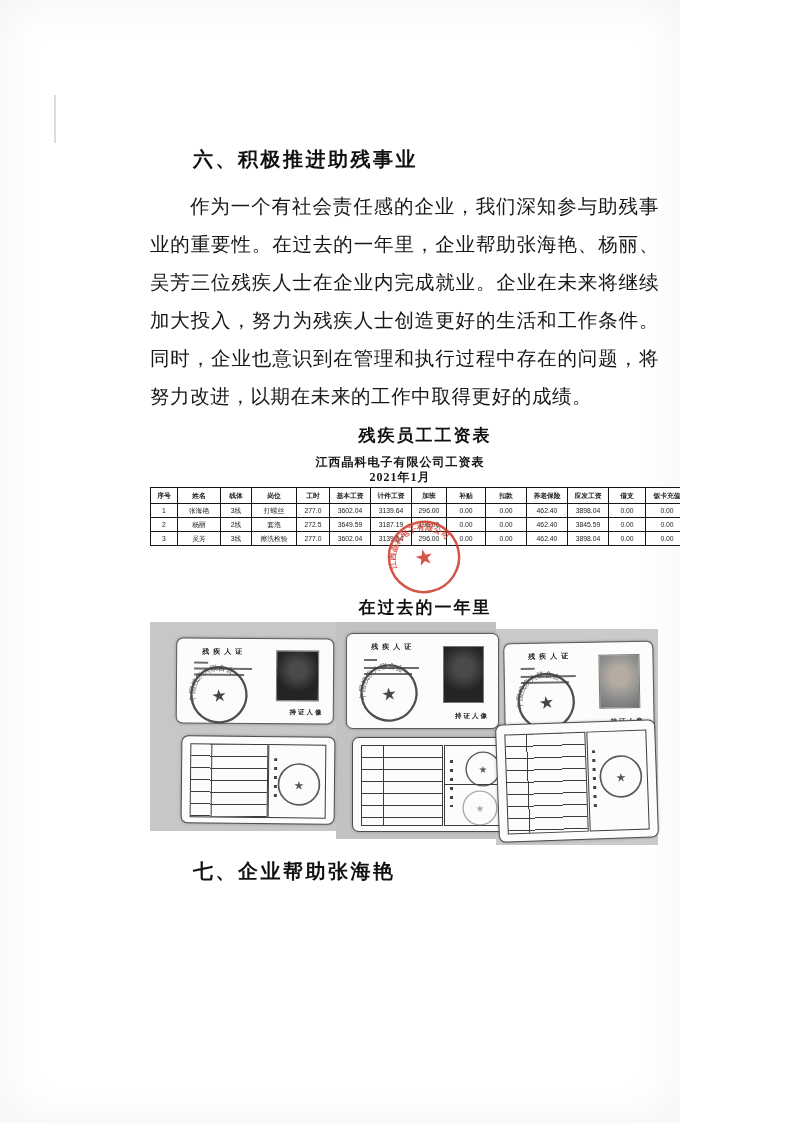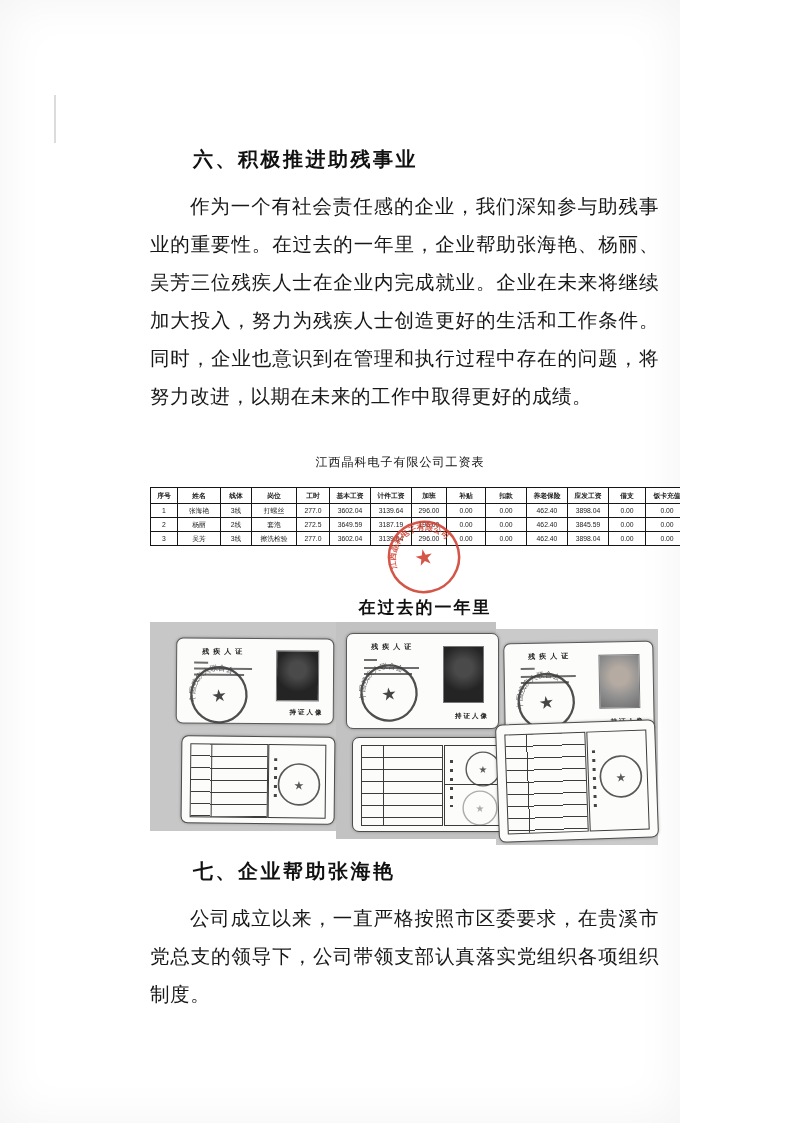--- a/index.html
+++ b/index.html
@@ -9,21 +9,21 @@
   .edge-artifact{position:absolute;left:54px;top:95px;width:2px;height:48px;background:#dcdcdc;}
 
   
   .h-section{position:absolute;font-weight:bold;font-size:20px;letter-spacing:2.5px;color:#111;}
   .para{position:absolute;left:150px;width:509px;font-size:19.5px;line-height:38px;
         text-align:justify;text-indent:2.05em;letter-spacing:0.6px;color:#171717;}
 
   
   .center-title{position:absolute;left:150px;width:550px;text-align:center;font-weight:bold;
         font-size:17px;letter-spacing:2px;color:#101010;}
-  .table-sub{position:absolute;left:150px;width:500px;text-align:center;font-weight:normal;
+  .table-sub{position:absolute;left:150px;width:500px;text-align:center;font-weight:bold;
         font-size:12px;letter-spacing:1px;color:#151515;line-height:15px;}
   .salary-table{position:absolute;left:150px;top:487px;width:641px;border-collapse:collapse;
         table-layout:fixed;background:#fff;}
   .salary-table th,.salary-table td{border:1px solid #161616;text-align:center;overflow:hidden;
         white-space:nowrap;font-family:"Liberation Sans",sans-serif;font-size:6.8px;padding:0;}
   .salary-table th{height:15px;font-weight:bold;}
   .salary-table td{height:13px;}
 
   
   .red-seal{position:absolute;left:385px;top:518px;width:78px;height:78px;
@@ -72,21 +72,23 @@
 </style>
 </head>
 <body>
 
 <div class="page">
   <div class="edge-artifact"></div>
 
   <div class="h-section" style="left:193px;top:146px;">六、积极推进助残事业</div>
   <div class="para" style="top:188px;">作为一个有社会责任感的企业，我们深知参与助残事业的重要性。在过去的一年里，企业帮助张海艳、杨丽、吴芳三位残疾人士在企业内完成就业。企业在未来将继续加大投入，努力为残疾人士创造更好的生活和工作条件。同时，企业也意识到在管理和执行过程中存在的问题，将努力改进，以期在未来的工作中取得更好的成绩。</div>
 
+  <div class="center-title" style="top:424px;">残疾员工工资表</div>
   <div class="table-sub" style="top:455px;">江西晶科电子有限公司工资表</div>
+  <div class="table-sub" style="top:470px;">2021年1月</div>
 
   <table class="salary-table">
     <thead>
         <tr>
           <th style="width: 26px;">序号</th>
           <th style="width: 42px;">姓名</th>
           <th style="width: 30px;">线体</th>
           <th style="width: 44px;">岗位</th>
           <th style="width: 32px;">工时</th>
           <th style="width: 40px;">基本工资</th>
@@ -270,14 +272,13 @@
     <div class="cb-right">
       <div class="cb-dots"></div>
       <svg class="cb-stamp" viewBox="0 0 54 54">
         <circle cx="27" cy="27" r="24" fill="none" stroke="#3d3d3d" stroke-width="2"></circle>
         <text x="27" y="33" font-size="14" text-anchor="middle" fill="#3d3d3d">★</text>
       </svg>
     </div>
   </div>
 
   <div class="h-section" style="left:193px;top:858px;">七、企业帮助张海艳</div>
-  <div class="para" style="top:900px;">公司成立以来，一直严格按照市区委要求，在贵溪市党总支的领导下，公司带领支部认真落实党组织各项组织制度。</div>
 </div>
 
 </body></html>

